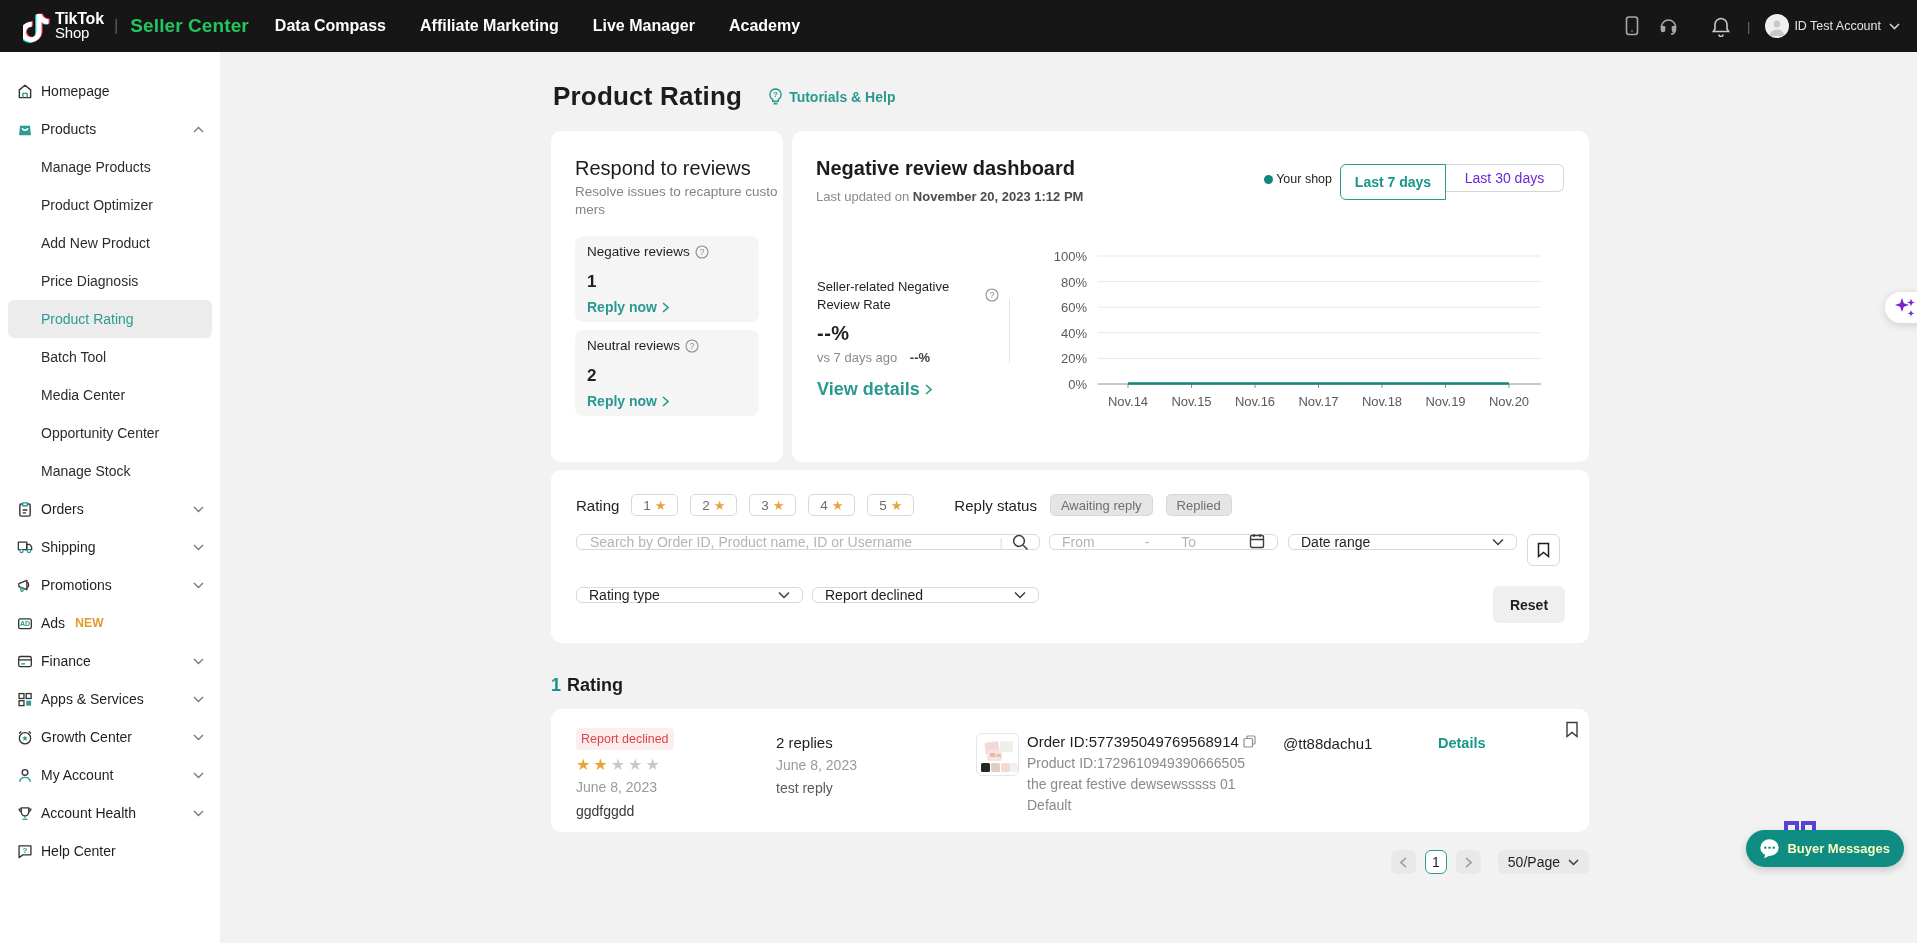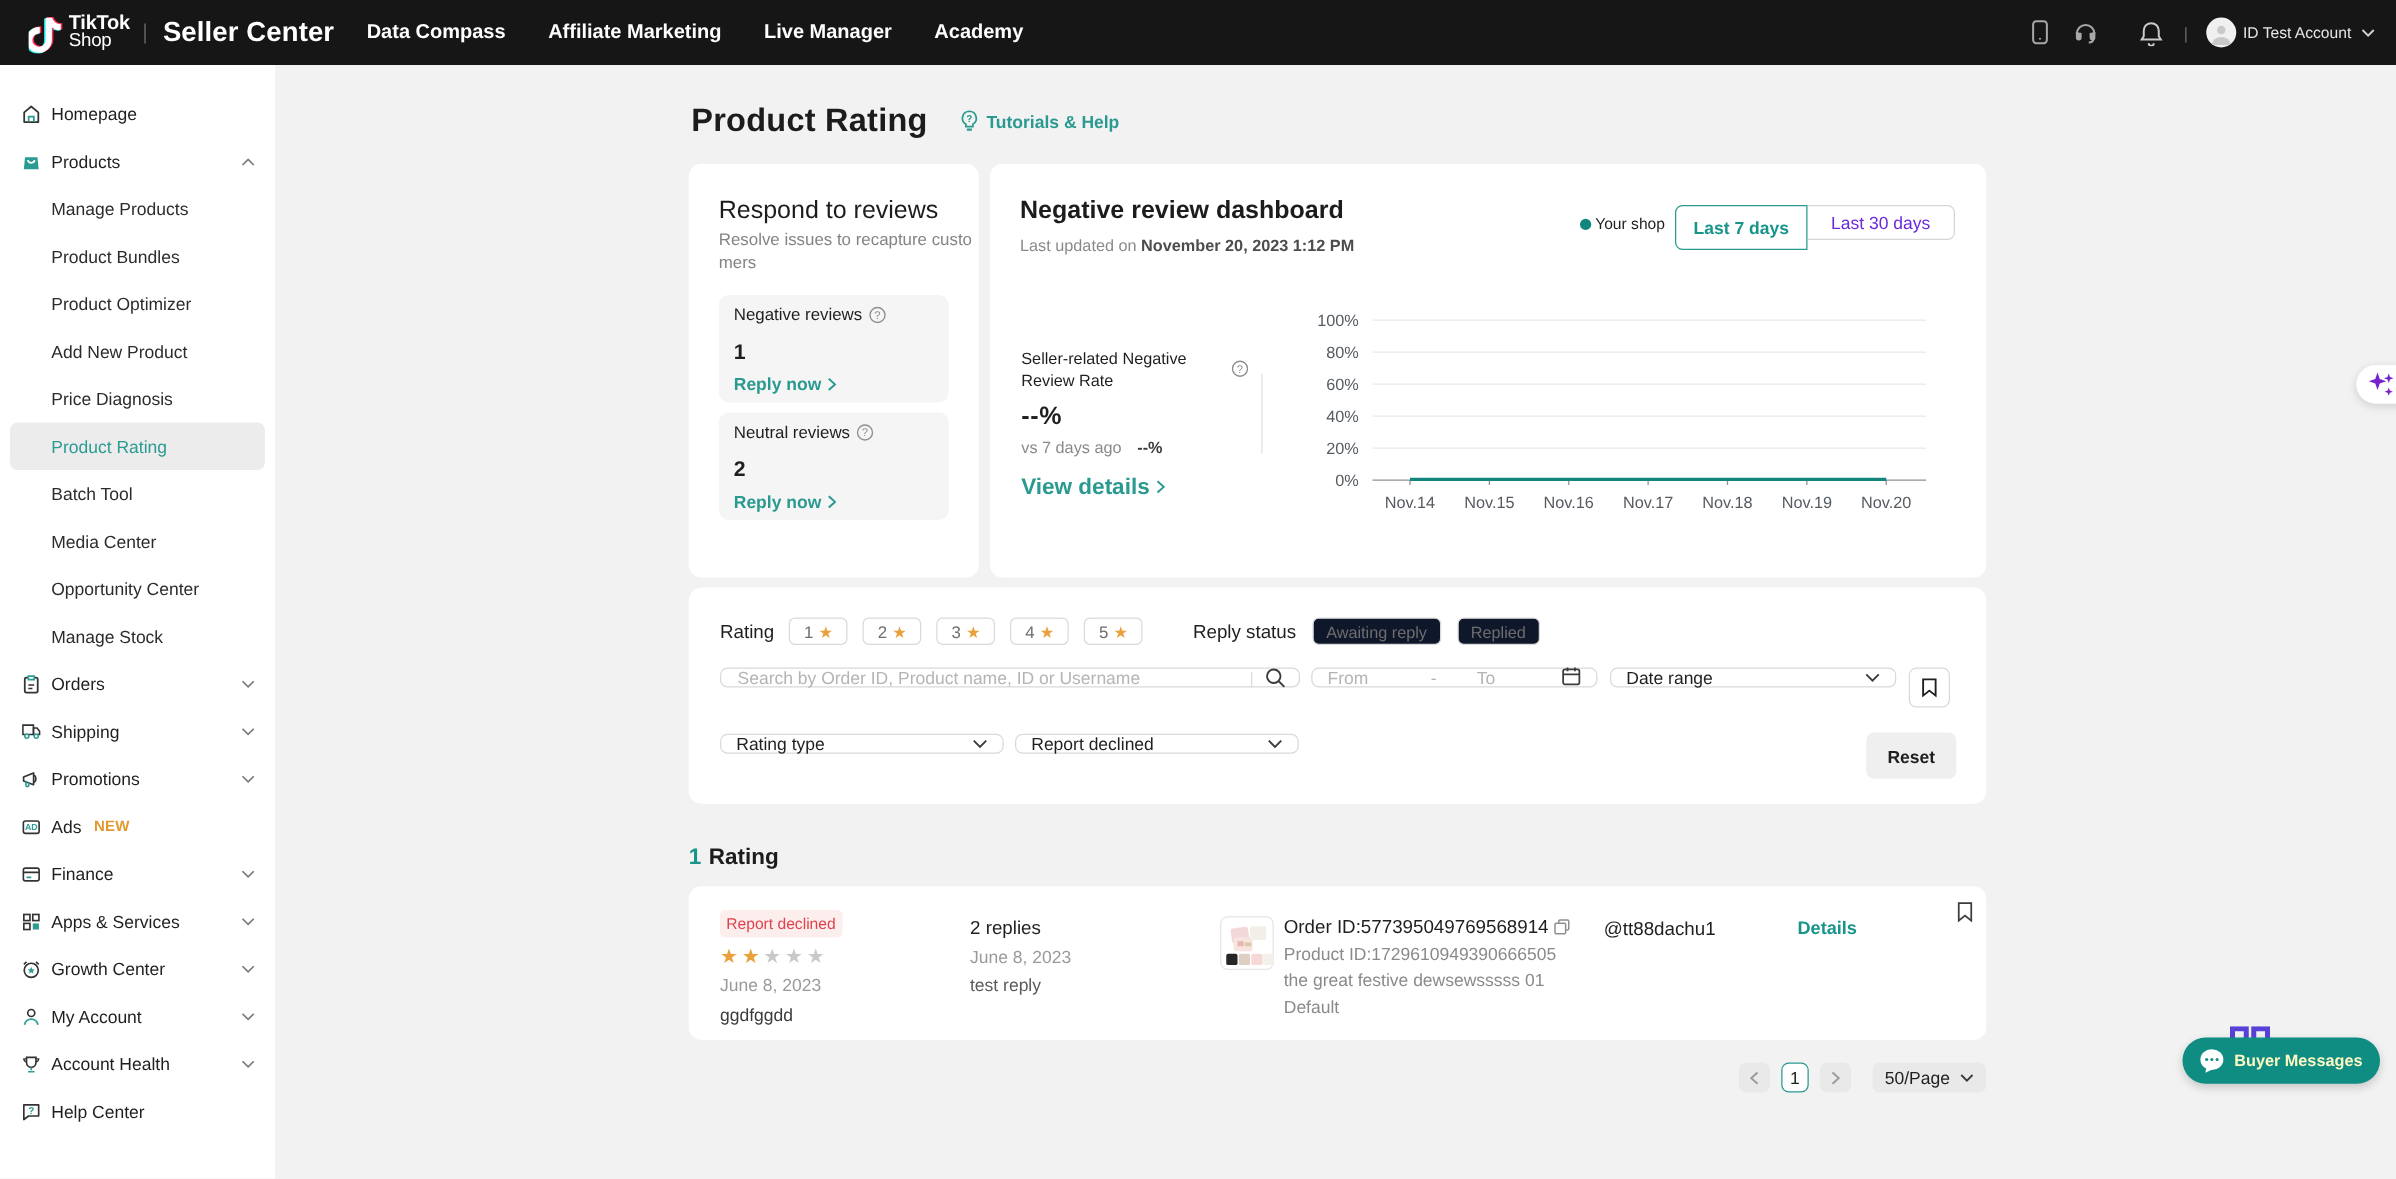--- a/index.html
+++ b/index.html
@@ -2,21 +2,21 @@
 <html><head>
 <meta charset="utf-8">
 <style>
 * { margin:0; padding:0; box-sizing:border-box; }
 html,body { width:1917px; height:943px; overflow:hidden; }
 body { -webkit-font-smoothing:antialiased; font-family:"Liberation Sans", sans-serif; background:#f2f2f2; color:#1f1f1f; position:relative; }
 .topbar { position:absolute; left:0; top:0; width:1917px; height:52px; background:#161616; display:flex; align-items:center; }
 .logo { display:flex; align-items:center; margin-left:23px; }
 .logo-text { color:#fff; font-weight:700; font-size:16px; line-height:14px; letter-spacing:-0.2px; margin-left:2px; }
 .tb-div { color:#5a5a5a; margin:0 12px 0 10px; font-size:17px; font-weight:300; }
-.sc-title { color:#ffffff; font-size:22px; font-weight:700; letter-spacing:0.1px; }
+.sc-title { color:#22c55e; font-size:19px; font-weight:700; letter-spacing:0.1px; }
 .tb-nav { display:flex; align-items:center; margin-left:26px; gap:34px; }
 .tb-nav span { color:#fefefe; font-size:16px; font-weight:700; }
 .tb-right { position:absolute; right:17px; top:0; height:52px; display:flex; align-items:center; }
 .tb-ic { display:flex; align-items:center; }
 .ic2 { margin-left:18px; }
 .ic3 { margin-left:33px; }
 .tb-sep { color:#6a6a6a; margin:0 15px 0 16px; font-size:13px; }
 .avatar { width:24px; height:24px; border-radius:50%; background:#f0f0f0; position:relative; overflow:hidden; }
 .avatar svg { position:absolute; left:3px; top:4px; }
 .acct { color:#e6e6e6; font-size:12.5px; font-weight:400; margin-left:5px; }
@@ -67,21 +67,21 @@
 .stat .vs b { color:#3c3c3c; margin-left:9px; font-weight:700; }
 .stat .vd { font-size:18px; font-weight:700; color:#2a9a90; margin-top:13px; display:flex; align-items:center; }
 .vdiv { position:absolute; left:217px; top:168px; width:1px; height:64px; background:#e4e4e4; }
 
 .filter-card { margin-top:8px; background:#fff; border-radius:10px; height:173px; padding:24px 24px 0 25px; position:relative; }
 .frow1 { display:flex; align-items:center; height:22px; }
 .flabel { font-size:15px; color:#1f1f1f; }
 .star-btn { width:47px; height:22px; border:1px solid #d9d9d9; border-radius:5px; display:flex; align-items:center; justify-content:center; font-size:13.5px; color:#6e6e6e; background:#fff; margin-left:12px; }
 .star-btn .st { color:#e9a23b; font-size:13px; margin-left:4px; }
 .rs-label { font-size:15px; color:#1f1f1f; margin-left:40px; }
-.rs-btn { height:22px; border:1px solid #d9d9d9; border-radius:5px; display:flex; align-items:center; padding:0 10px; font-size:13px; color:#6e6e6e; background:#0f172a; margin-left:13px; }
+.rs-btn { height:22px; border:1px solid #d9d9d9; border-radius:5px; display:flex; align-items:center; padding:0 10px; font-size:13px; color:#6e6e6e; background:#e5e5e5; margin-left:13px; }
 .frow2 { display:flex; margin-top:18px; }
 .inp { height:16px; border:1px solid #d9d9d9; border-radius:6px; background:#fff; display:flex; align-items:center; font-size:14px; }
 .search { width:464px; padding:0 10px 0 13px; color:#b4b4b4; }
 .search .sic { margin-left:auto; display:flex; align-items:center; }
 .daterng { width:229px; margin-left:9px; padding:0 12px; color:#b4b4b4; }
 .daterng .dash { margin:0 32px 0 50px; }
 .daterng .cal { margin-left:auto; }
 .drop { width:229px; margin-left:10px; padding:0 12px; color:#1f1f1f; justify-content:space-between; }
 .bkm { width:33px; height:32px; border:1px solid #d9d9d9; border-radius:6px; background:#fff; margin-left:10px; display:flex; align-items:center; justify-content:center; }
 .frow3 { display:flex; margin-top:21px; }
@@ -196,21 +196,20 @@
         <svg width="17" height="17" viewBox="0 0 17 17">
           <path d="M3.2 4.5 h10.6 l1 10.2 h-12.6 z" fill="#2b9c92"></path>
           <path d="M5.7 7 a2.8 2.3 0 0 0 5.6 0" stroke="#fff" stroke-width="1.5" fill="none"></path>
         </svg>
       </span>Products<span class="chev">
         <svg width="11" height="7" viewBox="0 0 11 7" fill="none" stroke="#7a7a7a" stroke-width="1.4">
           <path d="M1 6 L5.5 1.5 L10 6"></path>
         </svg>
       </span></div>
     <div class="side-sub">Manage Products</div>
-    <div class="side-sub">Product Bundles</div>
     <div class="side-sub">Product Optimizer</div>
     <div class="side-sub">Add New Product</div>
     <div class="side-sub">Price Diagnosis</div>
     <div class="side-sub active">Product Rating</div>
     <div class="side-sub">Batch Tool</div>
     <div class="side-sub">Media Center</div>
     <div class="side-sub">Opportunity Center</div>
     <div class="side-sub">Manage Stock</div>
     <div class="side-item"><span class="ic">
         <svg width="17" height="17" viewBox="0 0 17 17" fill="none">

